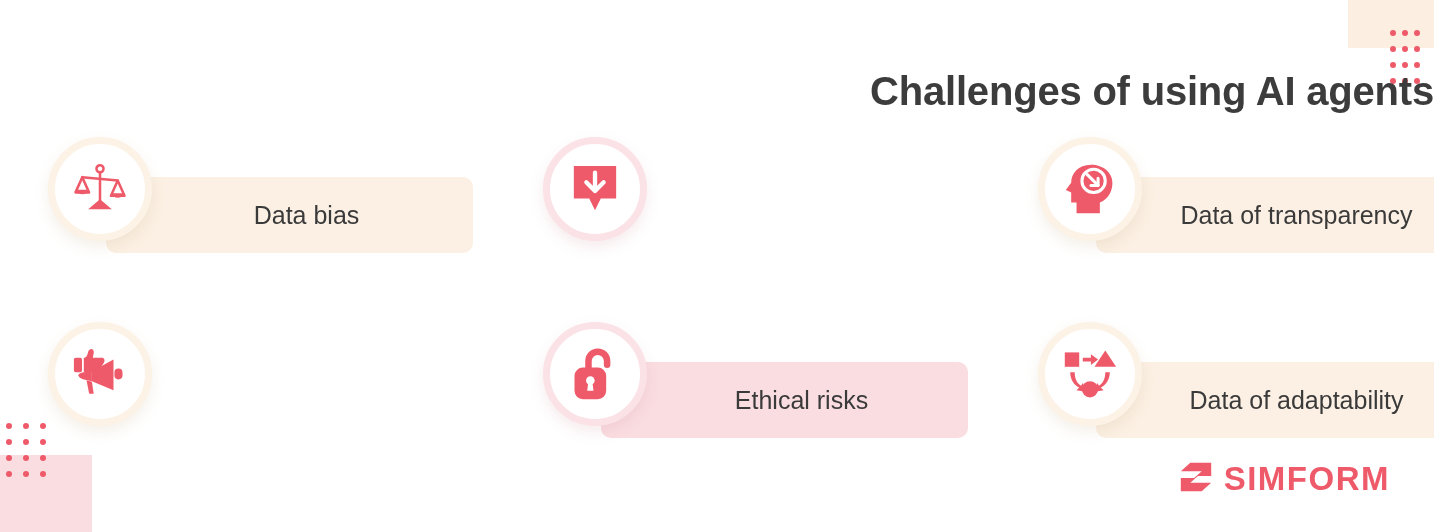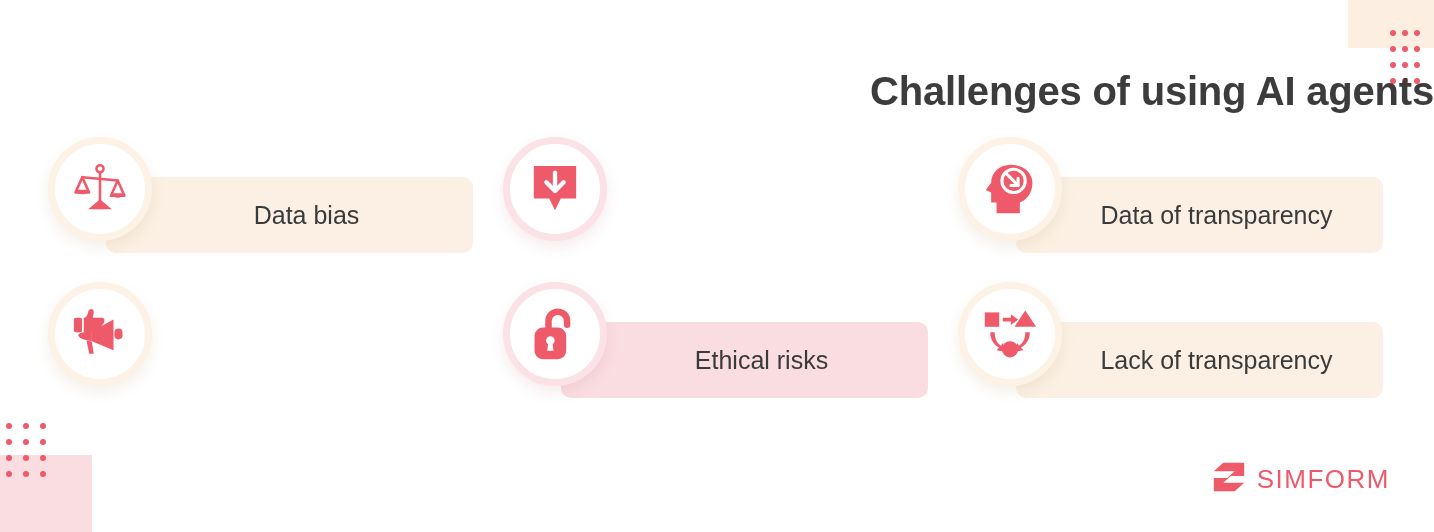--- a/index.html
+++ b/index.html
@@ -70,20 +70,21 @@
 
   
   .grid {
     position: absolute;
     top: 137px;
     left: 48px;
     width: 1340px;
     display: grid;
     grid-template-columns: 455px 455px 430px;
     grid-template-rows: 145px 145px;
+    gap: 40px;
   }
 
   .item {
     position: relative;
     height: 120px;
   }
 
   .pill {
     position: absolute;
     left: 58px;
@@ -132,22 +133,22 @@
   
   .logo {
     position: absolute;
     right: 44px;
     bottom: 32px;
     display: flex;
     align-items: center;
     gap: 9px;
   }
   .logo-text {
-    font-size: 26px;
-    font-weight: normal;
+    font-size: 33px;
+    font-weight: bold;
     color: #EE5A6A;
     letter-spacing: 1.5px;
     text-align: right;
   }
 </style>
 </head>
 <body>
 
 <div class="deco-rect-tr"></div>
 <div class="deco-dots-tr">
@@ -267,21 +268,21 @@
           <rect x="3" y="22" width="34" height="34" rx="9" fill="#EE5A6A"></rect>
           <circle cx="20" cy="36" r="4.6" fill="#ffffff"></circle>
           <path d="M17.8 38 H22.2 L23.4 47 H16.6 Z" fill="#ffffff"></path>
         </svg>
       </span>
     </div>
   </div>
 
   <div class="item cream">
     <div class="pill">
-      <span class="pill-label">Lack of transparency</span>
+      <span class="pill-label">Data of adaptability</span>
     </div>
     <div class="badge">
       <span>
         <svg width="54" height="52" viewBox="0 0 60 56">
           <g fill="#EE5A6A">
             <rect x="2" y="4" width="16" height="16"></rect>
             <path d="M47 2 L59 20 H35 Z"></path>
             <circle cx="30" cy="45" r="9"></circle>
             <path d="M22 10 H31 V6 L39 12 L31 18 V14 H22 Z"></path>
             <path d="M52 26 C52 34 48 40 42 43 L45 46 L34 48 L38 38 L40 41 C45 38 47 32 47 26 Z"></path>

